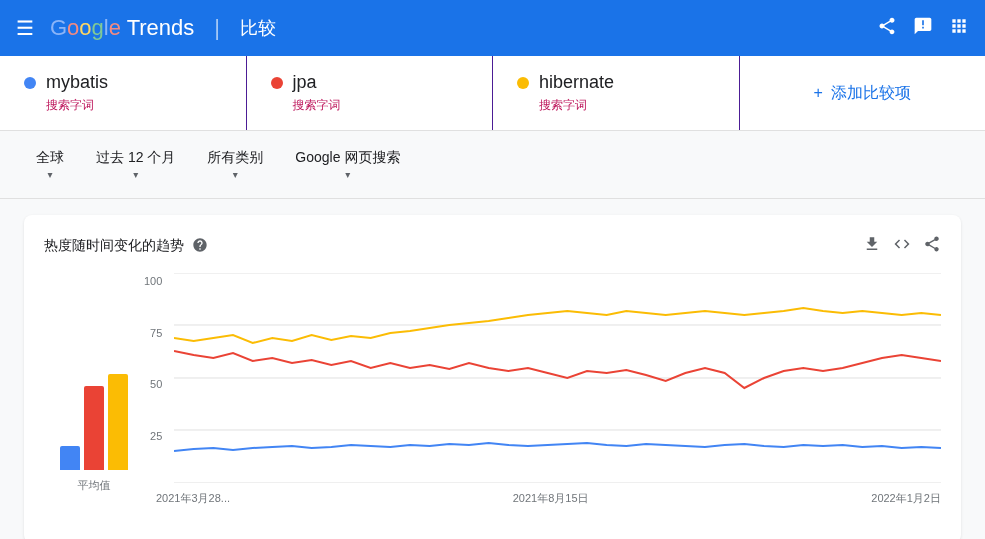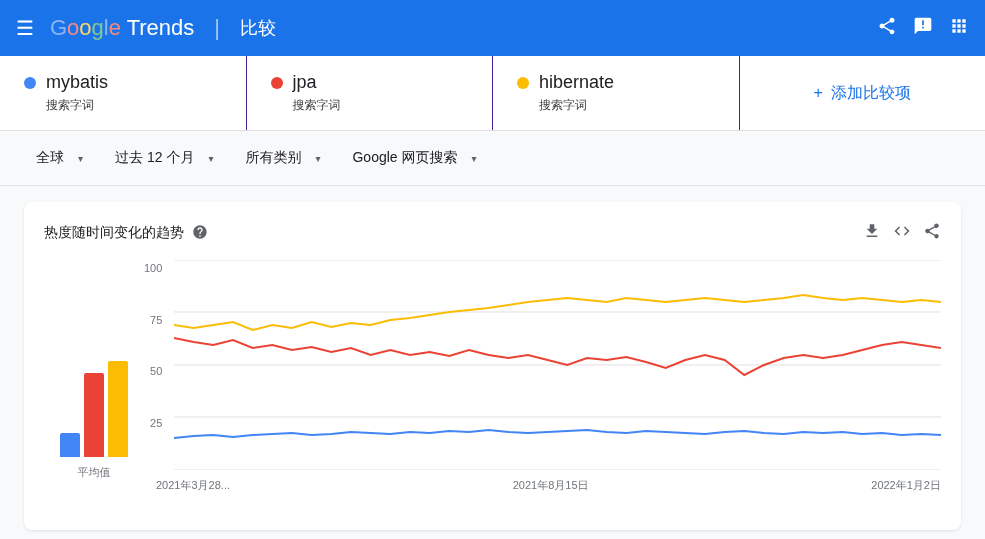--- a/index.html
+++ b/index.html
@@ -39,21 +39,21 @@
     }
     .search-term-item:last-child { border-right: none; }
     .term-name-row { display: flex; align-items: center; gap: 10px; }
     .term-dot {
       width: 12px;
       height: 12px;
       border-radius: 50%;
       flex-shrink: 0;
     }
     .term-name { font-size: 18px; font-weight: 400; color: #202124; }
-    .term-type { font-size: 12px; color: #404040; margin-left: 22px; }
+    .term-type { font-size: 12px; color: #be185d; margin-left: 22px; }
     .add-comparison {
       flex: 1;
       display: flex;
       align-items: center;
       justify-content: center;
       gap: 8px;
       color: #1a73e8;
       font-size: 16px;
       cursor: pointer;
       padding: 16px 24px;
@@ -64,28 +64,29 @@
       display: flex;
       background: #f8f9fa;
       padding: 12px 24px;
       gap: 8px;
       align-items: center;
       border-bottom: 1px solid #e0e0e0;
     }
     .filter-btn {
       display: flex;
       align-items: center;
-      gap: 14px;
+      gap: 2px;
       padding: 6px 12px;
       border: none;
       background: transparent;
       cursor: pointer;
       font-size: 14px;
       color: #202124;
       border-radius: 4px;
+      flex-direction: column;
     }
     .filter-arrow { font-size: 10px; color: #5f6368; }
 
     
     .main-content {
       padding: 16px 24px;
       background: #f8f9fa;
     }
 
     

